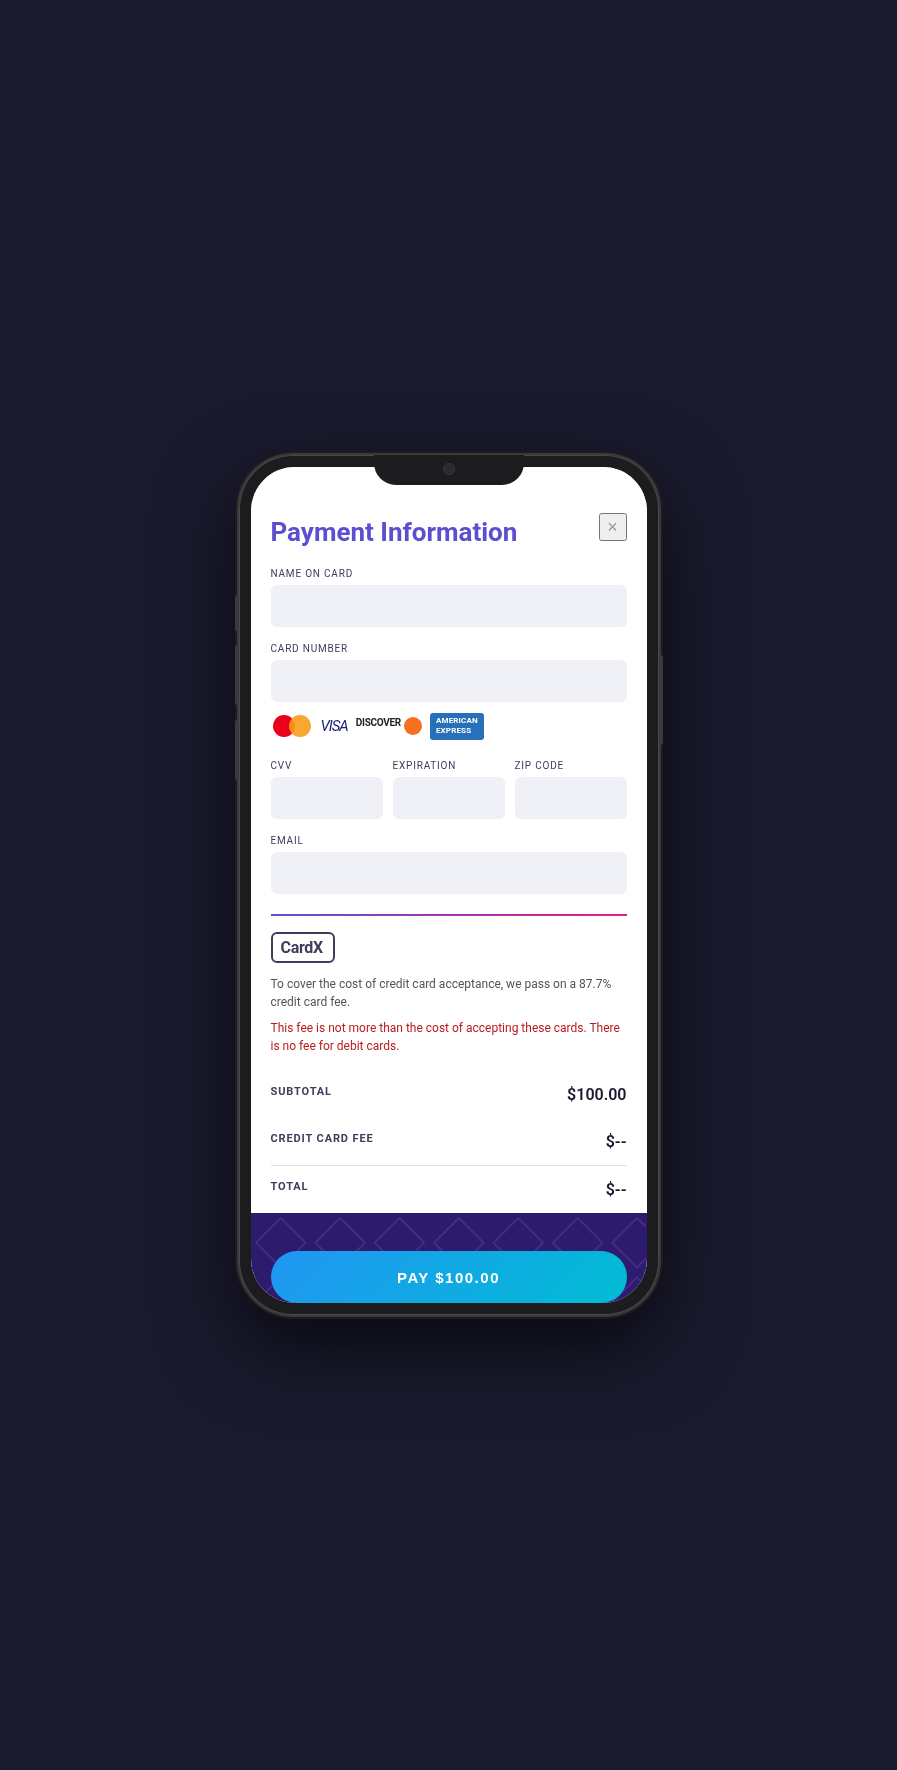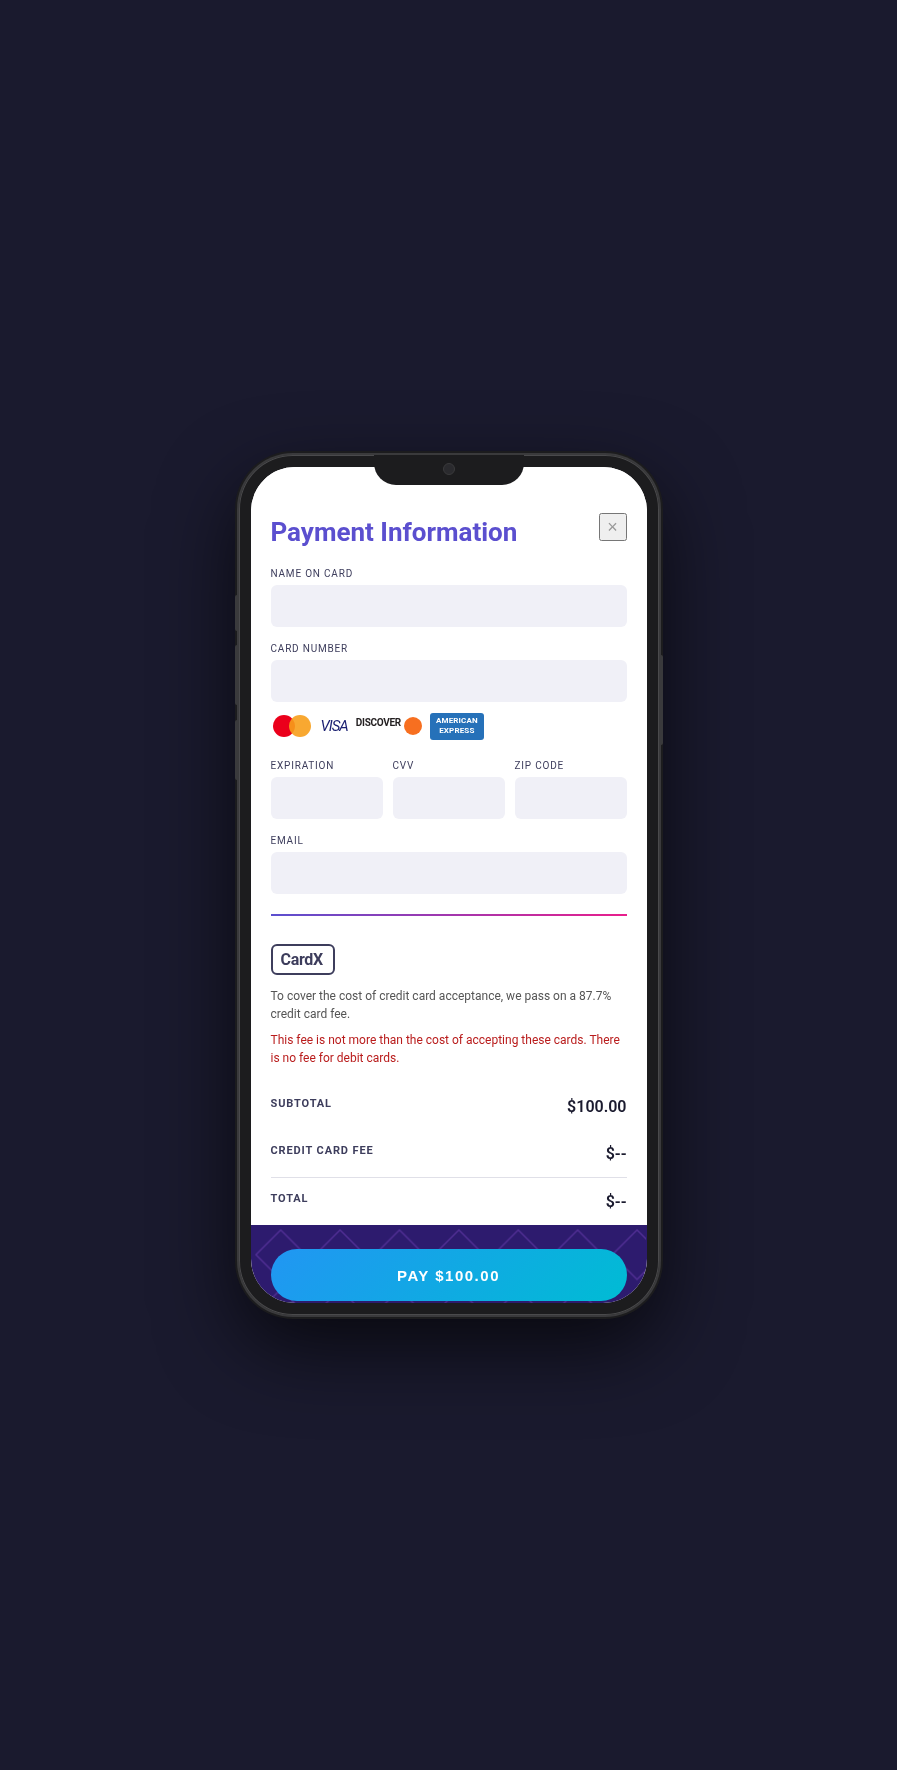--- a/index.html
+++ b/index.html
@@ -231,39 +231,39 @@
     }
 
     
     .amex-icon {
       background: #2671b9;
       color: white;
       font-size: 8px;
       font-weight: 700;
       padding: 3px 6px;
       border-radius: 3px;
-      text-align: center;
+      text-align: left;
       line-height: 1.3;
       letter-spacing: 0.02em;
     }
 
     .three-col {
       display: grid;
       grid-template-columns: 1fr 1fr 1fr;
       gap: 10px;
     }
 
     .divider-gradient {
       height: 2px;
       background: linear-gradient(to right, #5b4fcf, #e91e8c);
       margin: 20px 20px 0 20px;
     }
 
     .cardx-section {
-      padding: 28px 20px 0 20px;
+      padding: 16px 20px 0 20px;
       background: #fff;
     }
 
     .cardx-logo {
       display: inline-flex;
       align-items: center;
       border: 2px solid #3d3d5c;
       border-radius: 6px;
       padding: 4px 10px 4px 8px;
       margin-bottom: 12px;
@@ -318,21 +318,21 @@
 
     .summary-divider {
       height: 1px;
       background: #e0e0e8;
       margin: 0 20px;
     }
 
     
     .bottom-area {
       background: #2d1b6e;
-      padding: 24px 20px 20px 20px;
+      padding: 38px 20px 20px 20px;
       position: relative;
       overflow: hidden;
       min-height: 130px;
     }
 
     .pay-button {
       width: 100%;
       height: 52px;
       background: linear-gradient(135deg, #2196f3, #00bcd4);
       border: none;
@@ -407,25 +407,25 @@
               <span class="discover-text">DISCOVER</span>
               <div class="discover-circle"></div>
             </div>
 
             <div class="amex-icon">AMERICAN<br>EXPRESS</div>
           </div>
 
           
           <div class="three-col">
             <div>
-              <div class="field-label">EXPIRATION</div>
+              <div class="field-label">CVV</div>
               <input class="field-input" type="text" style="">
             </div>
             <div>
-              <div class="field-label">CVV</div>
+              <div class="field-label">EXPIRATION</div>
               <input class="field-input" type="text" style="">
             </div>
             <div>
               <div class="field-label">ZIP CODE</div>
               <input class="field-input" type="text" style="">
             </div>
           </div>
 
           <div class="field-label">EMAIL</div>
           <input class="field-input" type="email" style="">

